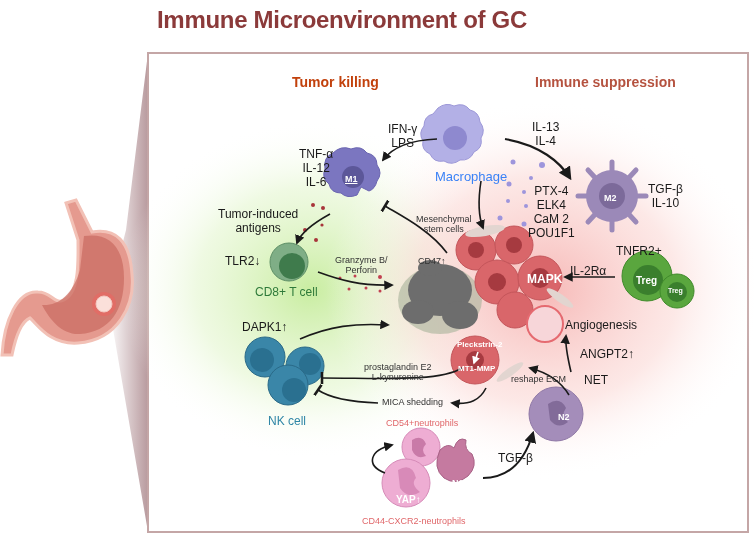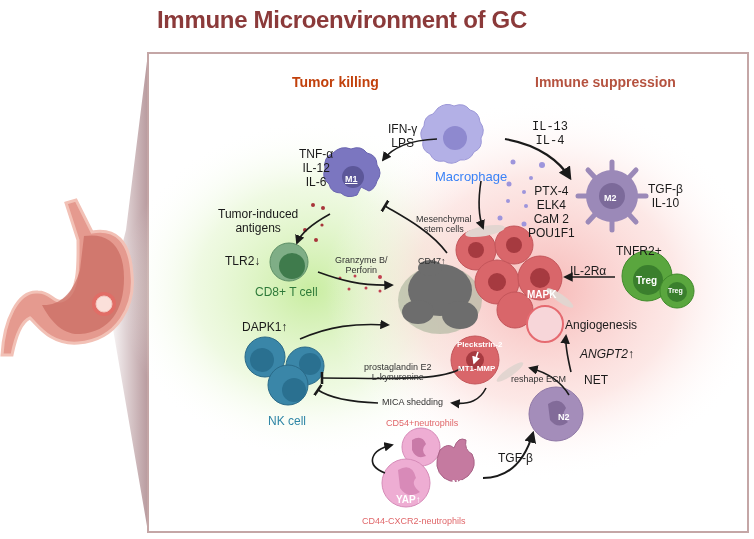--- a/index.html
+++ b/index.html
@@ -203,21 +203,21 @@
   <div>IFN-γ</div>
     <div>LPS</div>
 </div>
 <div class="lbl" style="left:299px; top:147px;">
   <div>TNF-α</div>
     <div>IL-12</div>
     <div>IL-6</div>
 </div>
 <div class="lbl white" style="left:345px; top:172px; font-size:9px;text-decoration:underline;">M1</div>
 <div class="lbl" style="left:435px; top:170px; color:#3b82f6; font-size:13px;">Macrophage</div>
-<div class="lbl" style="left:532px; top:120px;font-family:Liberation Mono, monospace;">
+<div class="lbl" style="left:532px; top:120px;">
   <div>IL-13</div>
     <div>IL-4</div>
 </div>
 <div class="lbl white" style="left:604px; top:191px; font-size:9px;">M2</div>
 <div class="lbl" style="left:648px; top:182px;">
   <div>TGF-β</div>
     <div>IL-10</div>
 </div>
 <div class="lbl" style="left:528px; top:184px;">
   <div>PTX-4</div>
@@ -235,28 +235,28 @@
 </div>
 <div class="lbl" style="left:225px; top:254px;">TLR2↓</div>
 <div class="lbl sm" style="left:335px; top:255px;">
   <div>Granzyme B/</div>
     <div>Perforin</div>
 </div>
 <div class="lbl sm" style="left:418px; top:256px;">CD47↑</div>
 <div class="lbl" style="left:255px; top:285px; color:#2f7a3a;">CD8+ T cell</div>
 <div class="lbl" style="left:616px; top:244px;">TNFR2+</div>
 <div class="lbl" style="left:570px; top:264px;">IL-2Rα</div>
-<div class="lbl white" style="left:527px; top:288px; font-size:10px;">MAPK</div>
+<div class="lbl white" style="left:527px; top:272px; font-size:12px;">MAPK</div>
 <div class="lbl white" style="left:636px; top:274px; font-size:10px;">Treg</div>
 <div class="lbl white" style="left:668px; top:287px; font-size:7px; line-height:8px;">Treg</div>
 <div class="lbl" style="left:242px; top:320px;">DAPK1↑</div>
 <div class="lbl" style="left:565px; top:318px;">Angiogenesis</div>
 <div class="lbl white" style="left:457px; top:340px; font-size:8px; line-height:9px;">Pleckstrin-2</div>
 <div class="lbl white" style="left:458px; top:364px; font-size:8px; line-height:9px;">MT1-MMP</div>
-<div class="lbl" style="left:580px; top:347px;font-style:italic;">ANGPT2↑</div>
+<div class="lbl" style="left:580px; top:347px;">ANGPT2↑</div>
 <div class="lbl sm" style="left:364px; top:362px;">
   <div>prostaglandin E2</div>
     <div>L-kynurenine</div>
 </div>
 <div class="lbl sm" style="left:511px; top:374px;">reshape ECM</div>
 <div class="lbl" style="left:584px; top:373px;">NET</div>
 <div class="lbl sm" style="left:382px; top:397px;">MICA shedding</div>
 <div class="lbl" style="left:268px; top:414px; color:#2f86a6;">NK cell</div>
 <div class="lbl white" style="left:558px; top:410px; font-size:9px;">N2</div>
 <div class="lbl sm" style="left:386px; top:418px; color:#e0676a;">CD54+neutrophils</div>

